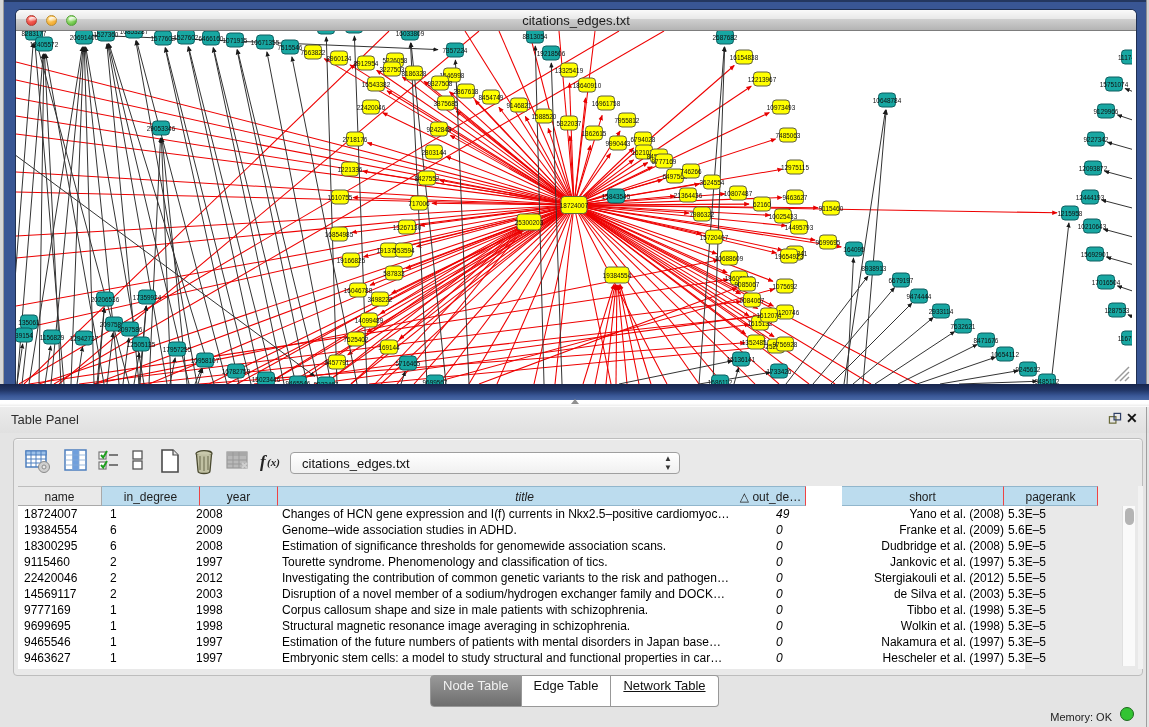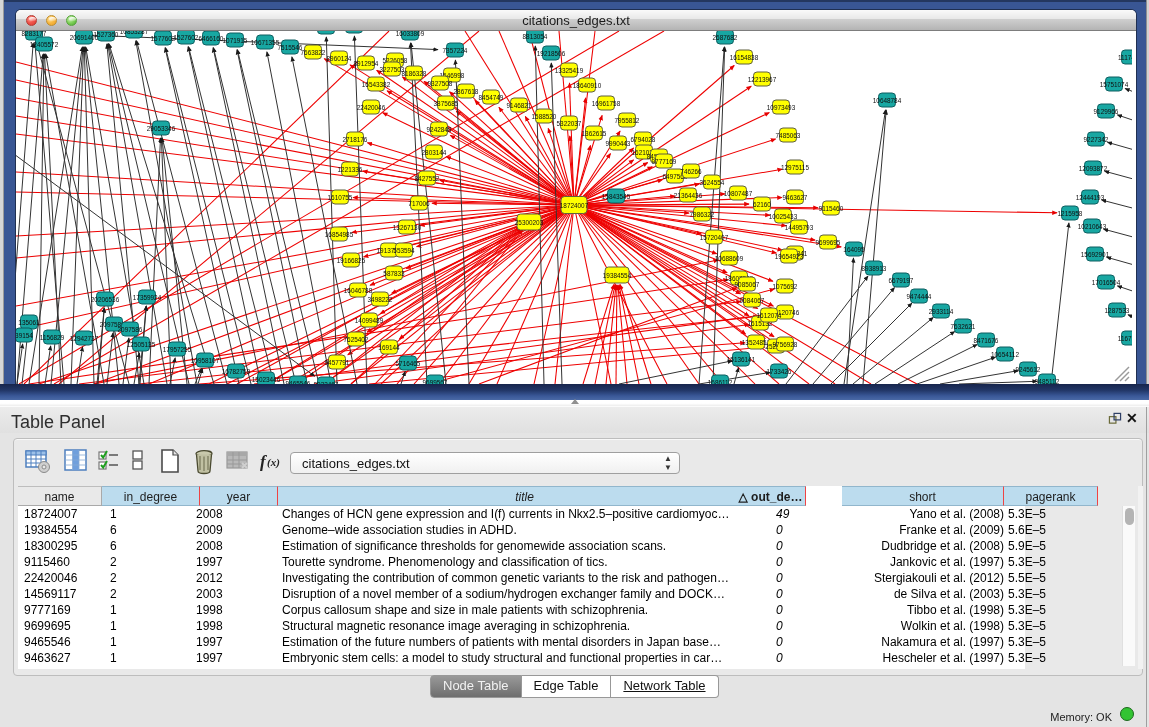--- a/index.html
+++ b/index.html
@@ -26,21 +26,21 @@
 #tl1 { left:10px; background:radial-gradient(circle at 35% 30%, #ffa79d 0%, #f1574e 45%, #d8352b 100%); border:1px solid #b43c33; }
 #tl2 { left:30px; background:radial-gradient(circle at 35% 30%, #ffe9b0 0%, #f8b73e 50%, #e89f2e 100%); border:1px solid #c08e2c; }
 #tl3 { left:50px; background:radial-gradient(circle at 35% 30%, #d2f3c0 0%, #7ed058 50%, #4aa830 100%); border:1px solid #57a33c; }
 #canvas { position:absolute; left:0; top:21px; width:1118px; height:353px; background:#fff; overflow:hidden; }
 
 
 #tpanel { position:absolute; left:0; top:406px; width:1149px; height:321px; background:#e4e4e4;
   border-top:1px solid #fbfbfb; }
 #tpanel .hdr { position:absolute; left:0; top:0; width:100%; height:26px;
   background:linear-gradient(180deg,#ececec,#e0e0e0); }
-#tpanel .hdr .txt { position:absolute; left:11px; top:5px; font-size:18px; color:#2e2e2e; }
+#tpanel .hdr .txt { position:absolute; left:11px; top:5px; font-size:13px; color:#2e2e2e; }
 #rightline { position:absolute; right:2px; top:0; width:1px; height:321px; background:#9f9f9f; }
 #floatico { position:absolute; left:1108px; top:5px; width:14px; height:13px; }
 #closeico { position:absolute; left:1126px; top:3px; font-size:14px; font-weight:bold; color:#111; }
 
 #pbox { position:absolute; left:13px; top:31px; width:1130px; height:238px; background:#e9e9e9;
   border:1px solid #bdbdbd; border-radius:4px; box-shadow:inset 0 1px 0 #f8f8f8; }
 #toolbar { position:absolute; left:6px; top:8px; height:30px; }
 .tbico { position:absolute; top:0; }
 #combo { position:absolute; left:276px; top:13px; width:390px; height:22px; background:linear-gradient(180deg,#ffffff,#f0f0f0);
   border:1px solid #9f9f9f; border-radius:4px; font-size:13px; color:#111; }
@@ -60,21 +60,21 @@
 .c2 { left:178px; width:70px; }
 .c3 { left:264px; width:490px; }
 .c4 { left:758px; width:66px;font-style:italic; }
 .c5 { left:824px; width:162px; text-align:right; }
 .c6 { left:990px; width:90px; }
 #vscroll { position:absolute; left:1104px; top:20px; width:13px; height:160px; background:#fafafa;
   border-left:1px solid #e0e0e0; }
 #vthumb { position:absolute; left:2px; top:2px; width:9px; height:17px; background:#b4b4b4; border-radius:5px; }
 
 #tabs { position:absolute; left:430px; top:268px; height:21px; font-size:13px; }
-#tabs .seg { float:left; height:23px; line-height:20px; padding:0 12px; background:#fff; color:#111;
+#tabs .seg { float:left; height:32px; line-height:20px; padding:0 12px; background:#fff; color:#111;
   border:1px solid #989898; border-left:none; }
 #tabs .seg.first { border-left:1px solid #989898; border-radius:4px 0 0 4px;
   background:linear-gradient(180deg,#999999,#6e6e6e); color:#f2f2f2; }
 #tabs .seg.last { border-radius:0 4px 4px 0;text-decoration:underline; }
 
 #membar { position:absolute; left:0; top:294px; width:1149px; height:27px; font-size:11px; color:#222; }
 #membar .mt { position:absolute; right:37px; top:10px; }
 #membar .dot { position:absolute; right:15px; top:6px; width:14px; height:14px; border-radius:50%;
   background:#33c433; border:1.5px solid #1d681d; }
 </style></head>
@@ -970,21 +970,21 @@
       <div id="combo">
           <span class="cv">citations_edges.txt</span>
           <span class="st">▲<br>▼</span>
         </div>
       <div id="tbl">
         <div id="thead">
           <div class="th gray" style="left:0;width:84px;">name</div>
           <div class="th" style="left:84px;width:98px;">in_degree</div>
           <div class="th" style="left:182px;width:78px;">year</div>
           <div class="th" style="left:260px;width:494px;font-style:italic;">title</div>
-          <div class="th" style="left:718px;width:70px;font-weight:bold;">△ out_de…</div>
+          <div class="th" style="left:718px;width:70px;">△ out_de…</div>
           <div class="th" style="left:824px;width:162px;">short</div>
           <div class="th" style="left:986px;width:94px;">pagerank</div>
         </div>
         <div id="tbody">
 <div class="tr">
               <div class="c0">18724007</div>
               <div class="c1">1</div>
               <div class="c2">2008</div>
               <div class="c3">Changes of HCN gene expression and I(f) currents in Nkx2.5–positive cardiomyoc…</div>
               <div class="c4">49</div>

